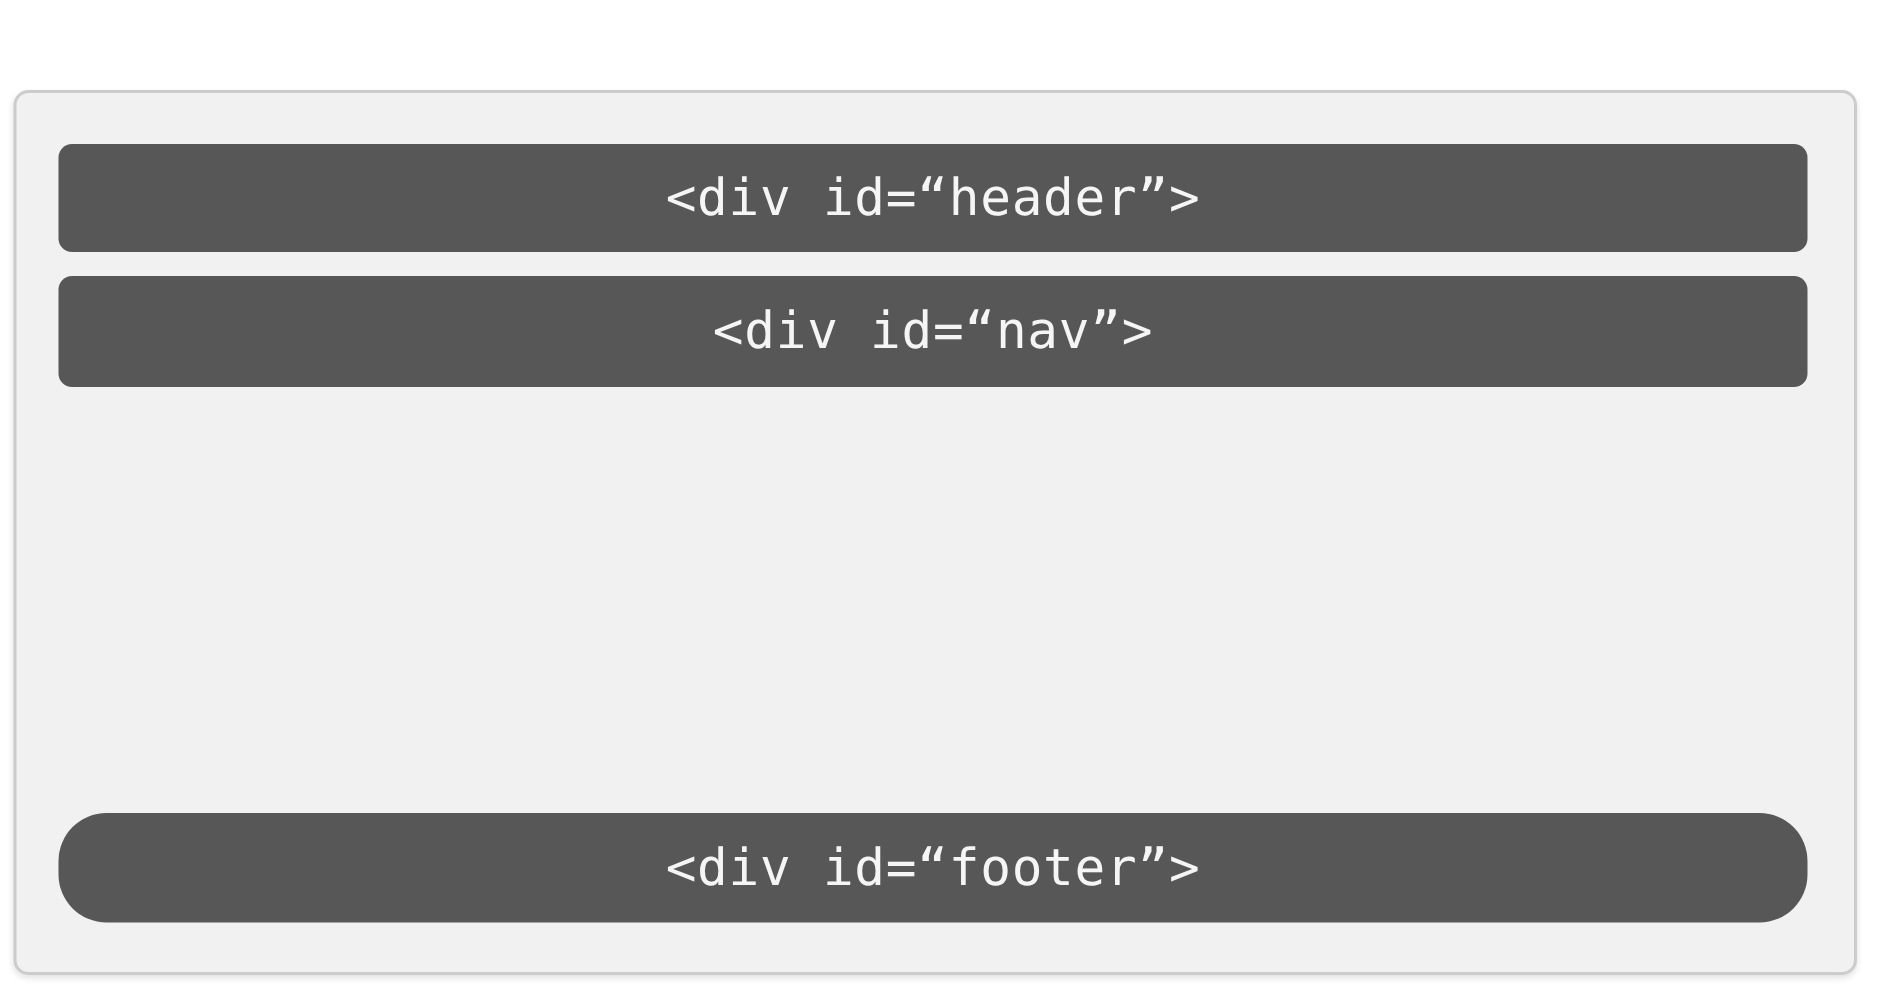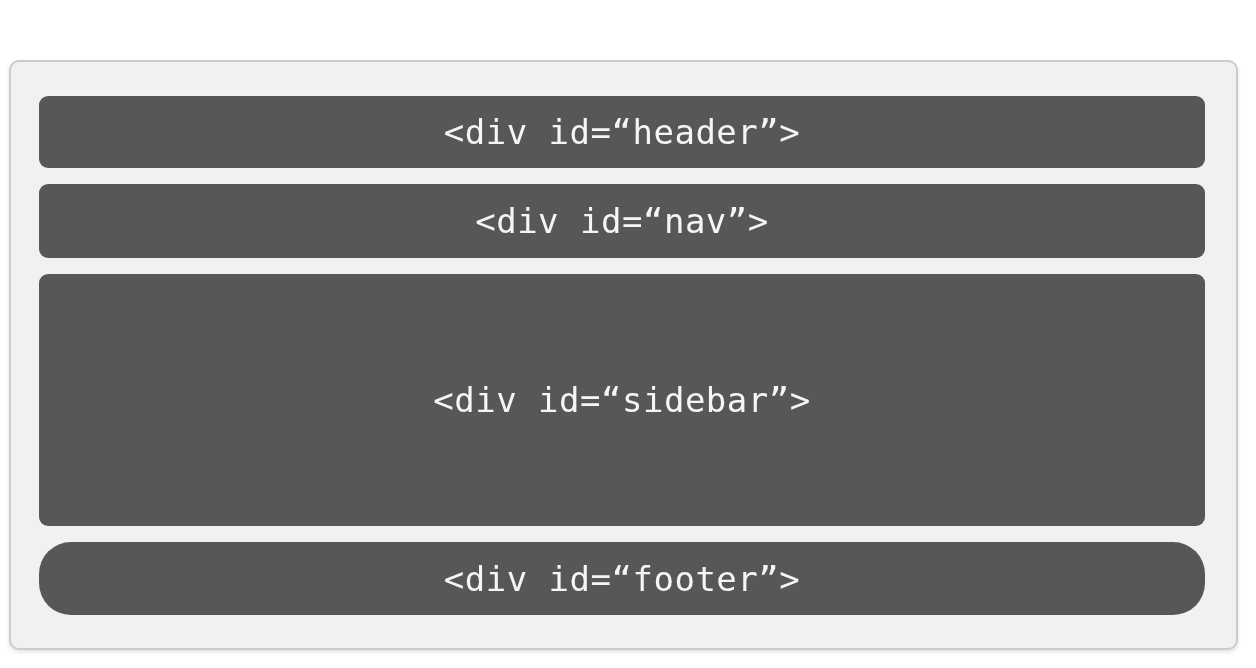--- a/index.html
+++ b/index.html
@@ -102,23 +102,20 @@
       <span>&lt;div id=“header”&gt;</span>
     </div>
 
     <div class="block row-center nav-block">
       <span>&lt;div id=“nav”&gt;</span>
     </div>
 
     <div class="middle">
 
 
-      <div class="block sidebar-block">
-        <span>&lt;div id=“sidebar”&gt;</span>
-      </div>
 
     </div>
 
     <div class="block row-center footer-block">
       <span>&lt;div id=“footer”&gt;</span>
     </div>
 
   </div>
 
 

